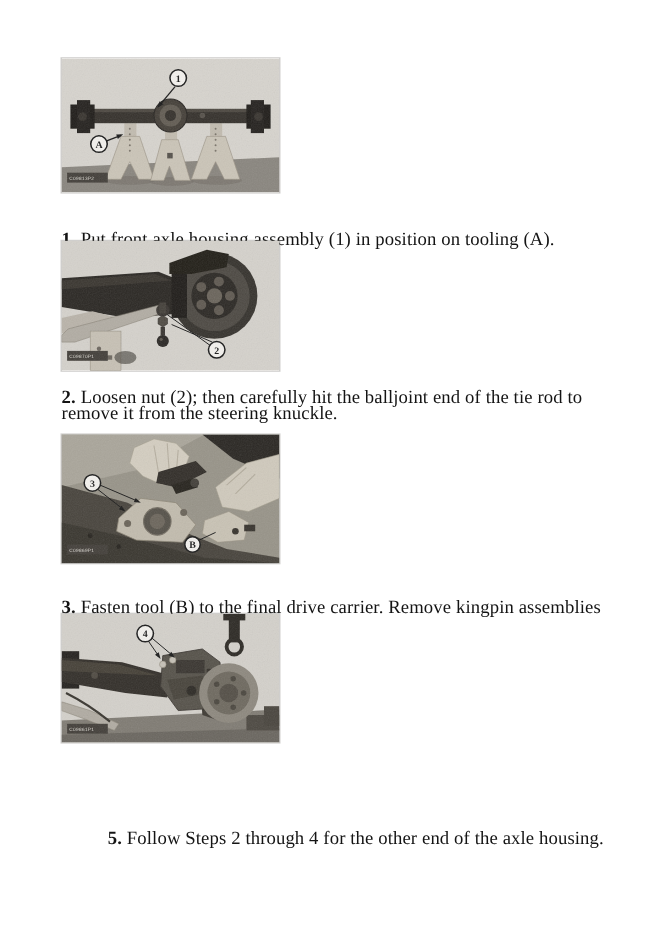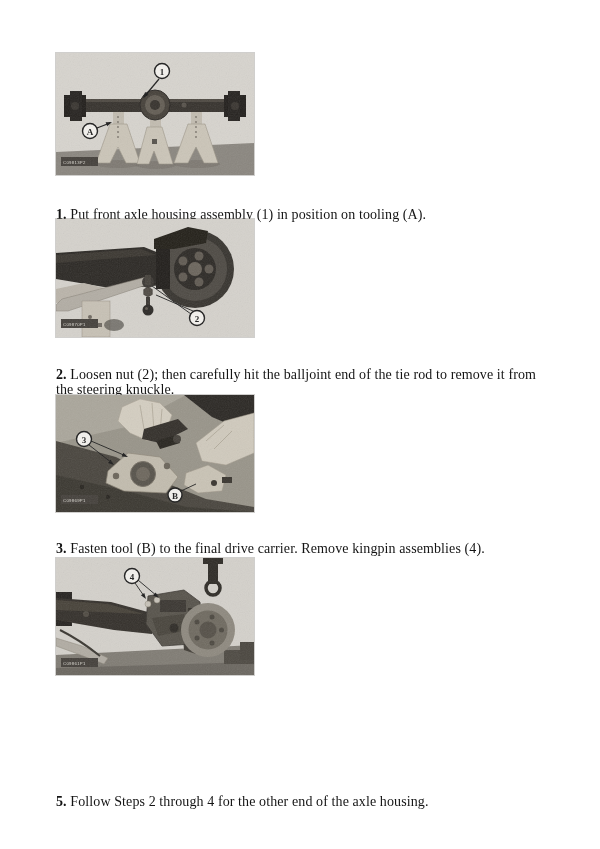--- a/index.html
+++ b/index.html
@@ -17,29 +17,29 @@
     box-shadow:0 0 0 1px rgba(120,118,112,0.35);
     line-height:0;
   }
   figure.photo svg { display:block; }
   #photo1 { top:53px; }
   #photo2 { top:219px; }
   #photo3 { top:395px; }
   #photo4 { top:558px; }
   .step {
     position:absolute; left:56px; width:494px;
-    font-size:14px; line-height:15.2px;
+    font-size:17px; line-height:15.2px;
     letter-spacing:0.1px;
   }
   .step .num { font-weight:bold; }
   #step1 { top:193px; }
-  #step2 { top:353px; }
+  #step2 { top:336px; }
   #step3 { top:527px; }
   #step4 { top:691px; }
-  #step5 { top:780px; }
+  #step5 { top:737px;margin-left:42px; }
   .callout-text {
     font-family:"Liberation Serif", serif;
     font-weight:bold; font-size:9px; fill:#1c1c1c;
     text-anchor:middle;
   }
   .code-text {
     font-family:"Liberation Sans", sans-serif;
     font-size:4.3px; fill:#dbd8d1; letter-spacing:0.3px;
   }
 </style>

